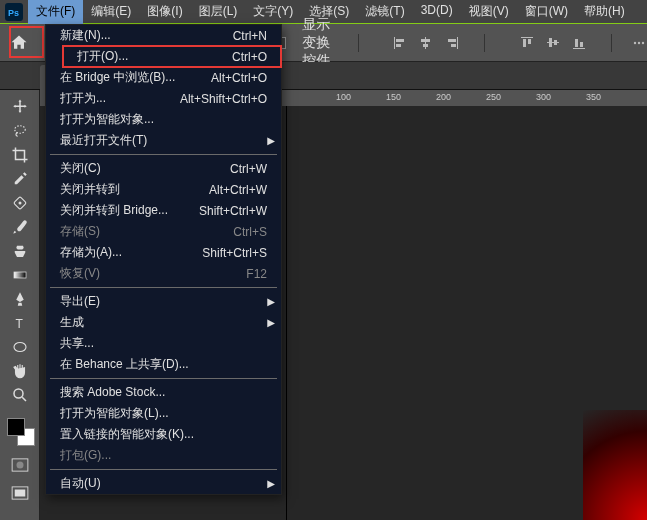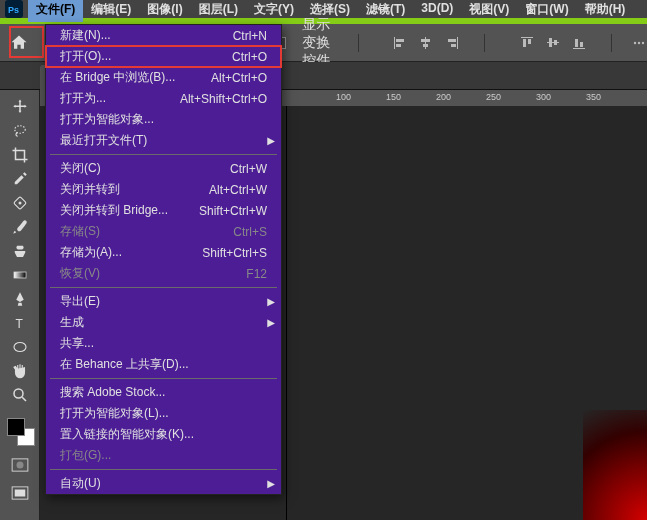--- a/index.html
+++ b/index.html
@@ -1,22 +1,22 @@
 <!DOCTYPE html>
 <html><head>
 <meta charset="utf-8">
 <style>
 * { margin: 0; padding: 0; box-sizing: border-box; font-family: "Microsoft YaHei", sans-serif; }
 body { width: 647px; height: 520px; background: #434343; overflow: hidden; color: #e0e0e0; position: relative; }
 
 
-.menubar { height: 24px; background: #434343; display: flex; align-items: center; font-size: 12px; border-bottom: 6px solid #84cc16; }
+.menubar { height: 24px; background: #434343; display: flex; align-items: center; font-size: 12px; border-bottom: 1px solid #84cc16; }
 .ps-icon { width: 28px; height: 24px; display: flex; align-items: center; justify-content: center; }
 .ps-icon svg { width: 18px; height: 18px; }
-.menu-item { padding: 4px 8px; cursor: pointer; color: #e0e0e0; font-weight: bold; }
+.menu-item { padding: 4px 8px; cursor: pointer; color: #e0e0e0; }
 .menu-item.active { background: #6b9bd2; color: #000; }
 
 
 .optbar { height: 38px; background: #535353; display: flex; align-items: center; border-bottom: 1px solid #222; position: relative; }
 .home-icon { width: 38px; height: 38px; display: flex; align-items: center; justify-content: center; position: relative; }
 .opt-right { position: absolute; left: 280px; top: 0; height: 38px; display: flex; align-items: center; gap: 16px; font-size: 14px; }
 .cb { width: 12px; height: 12px; border: 1px solid #999; background: #434343; display: inline-block; }
 .align-group { display: flex; gap: 2px; margin-left: 10px; }
 .align-btn { width: 24px; height: 24px; display: flex; align-items: center; justify-content: center; background: #535353; }
 .sep { width: 1px; height: 18px; background: #333; margin: 0 4px; }
@@ -38,24 +38,24 @@
 .fg { position: absolute; left: 2px; top: 2px; width: 18px; height: 18px; background: #000; border: 1px solid #888; }
 .bg { position: absolute; right: 0; bottom: 0; width: 18px; height: 18px; background: #fff; border: 1px solid #888; }
 .mini { width: 24px; height: 18px; margin-top: 8px; display: flex; align-items: center; justify-content: center; }
 
 
 .canvas { position: absolute; left: 40px; top: 106px; right: 0; bottom: 0; background: #262626; overflow: hidden; }
 .doc-edge { position: absolute; left: 246px; top: 0; bottom: 0; width: 1px; background: #000; }
 .red-glow { position: absolute; right: 0; bottom: 0; width: 64px; height: 110px; background: radial-gradient(circle at bottom right, #d40000 0%, #7a0000 40%, #330000 70%, transparent 100%); }
 
 
-.dropdown { position: absolute; left: 45px; top: 24px; width: 237px; background: #4c1d95; border: 1px solid #222; box-shadow: 2px 4px 10px rgba(0,0,0,0.5); font-size: 12px; color: #e0e0e0; z-index: 100; }
+.dropdown { position: absolute; left: 45px; top: 24px; width: 237px; background: #0f172a; border: 1px solid #222; box-shadow: 2px 4px 10px rgba(0,0,0,0.5); font-size: 12px; color: #e0e0e0; z-index: 100; }
 .dd-item { height: 21px; display: flex; align-items: center; justify-content: space-between; padding: 0 14px; cursor: pointer; position: relative; }
 .dd-item.disabled { color: #888; }
-.dd-item.highlight { outline: 2px solid #e53935; outline-offset: -1px; }
+.dd-item.highlight { outline: 2px solid #e53935; outline-offset: -1px; margin-left: 17px; }
 .dd-item .arrow { position: absolute; right: 6px; font-size: 10px; }
 .dd-sep { height: 1px; background: #6a6a6a; margin: 3px 4px; }
 .home-hl { position: absolute; left: 9px; top: 26px; width: 35px; height: 32px; border: 2px solid #e53935; pointer-events: none; z-index: 50; }
 </style>
 </head>
 <body>
 
 <div class="menubar">
   <div class="ps-icon">
     <svg viewBox="0 0 24 24">

